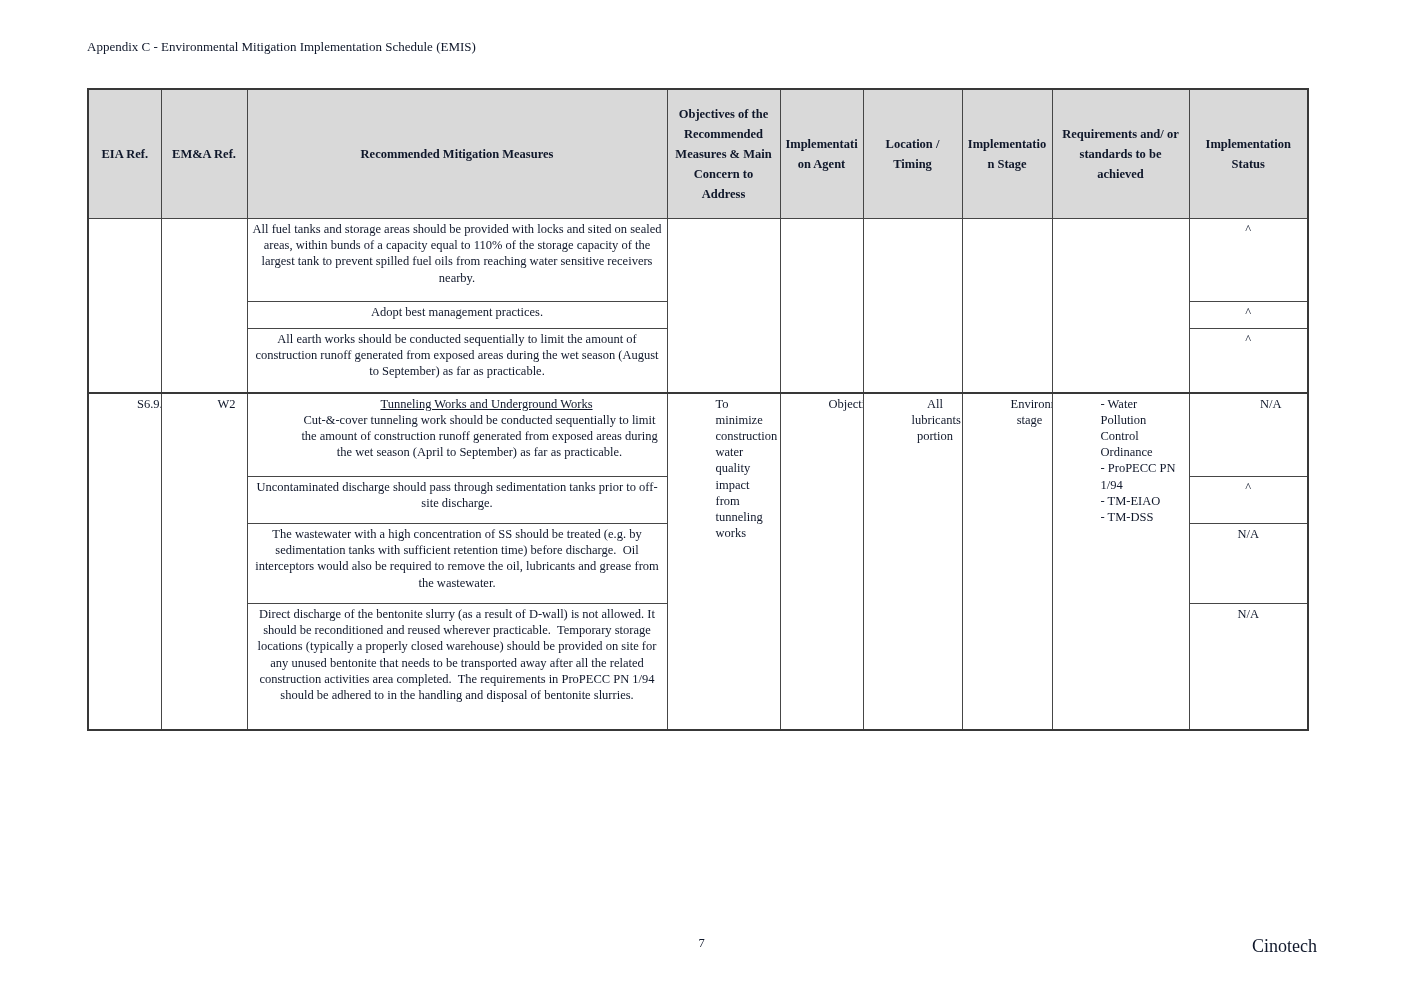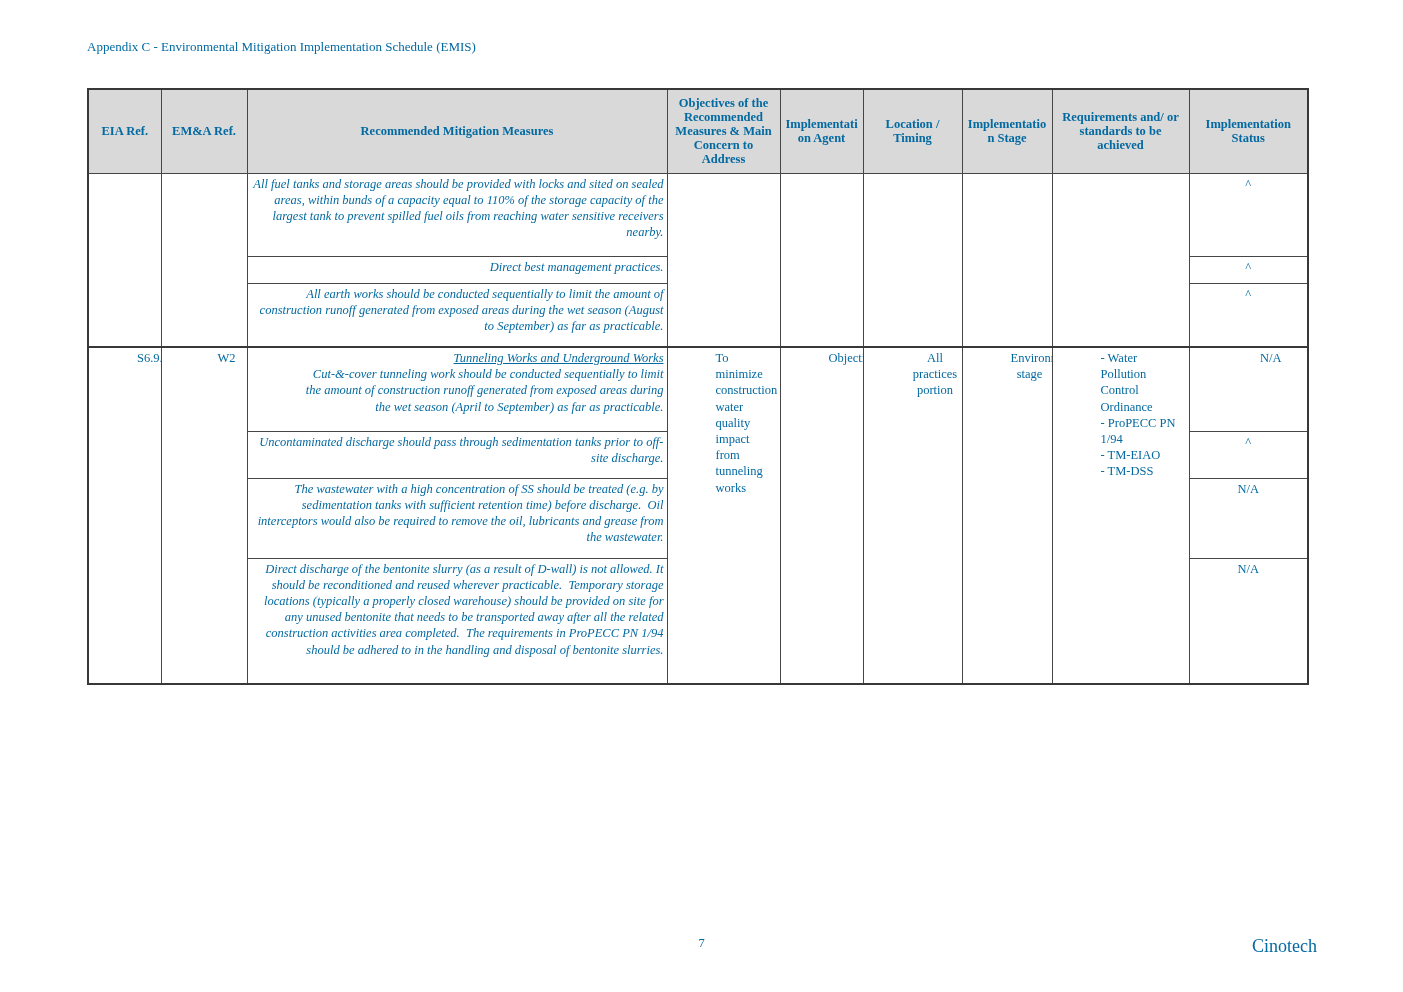--- a/index.html
+++ b/index.html
@@ -6,21 +6,21 @@
     margin: 0;
     padding: 0;
     background: #ffffff;
   }
   .page {
     position: relative;
     width: 1403px;
     height: 992px;
     background: #ffffff;
     font-family: "Liberation Serif", "DejaVu Serif", serif;
-    color: #0369a1;
+    color: #0f172a;
     overflow: hidden;
   }
   .doc-title {
     position: absolute;
     left: 87px;
     top: 39px;
     font-size: 13px;
     line-height: 16px;
     white-space: nowrap;
   }
@@ -41,34 +41,33 @@
     font-size: 12.5px;
     line-height: 16.2px;
     overflow: hidden;
   }
   table.emis thead th {
     background: #d9d9d9;
     font-weight: bold;
     text-align: center;
     vertical-align: middle;
     white-space: pre-line;
-    padding: 3px 1px;
-    line-height: 14px;
+    padding: 14px 1px;
+    line-height: 20px;
   }
   tr.group-start td {
     border-top: 2px solid #383838;
     padding-left: 48px;
   }
   td.center {
     text-align: center;
   }
   td.measure {
-    text-align: right;
+    text-align: center;
     white-space: pre-wrap;
-    font-style: italic;
   }
   .m-title {
     display: block;
     text-decoration: underline;
     margin-left: 14px;
   }
   td.obj {
     text-align: left;
   }
   td.req {
@@ -143,35 +142,35 @@
         <td class="center" rowspan="3"></td>
         <td class="measure">All fuel tanks and storage areas should be provided with locks and sited on sealed areas, within bunds of a capacity equal to 110% of the storage capacity of the largest tank to prevent spilled fuel oils from reaching water sensitive receivers nearby.</td>
         <td class="obj" rowspan="3"></td>
         <td class="center" rowspan="3"></td>
         <td class="center" rowspan="3"></td>
         <td class="center" rowspan="3"></td>
         <td class="req" rowspan="3"></td>
         <td class="status">^</td>
       </tr>
       <tr style="height:27px">
-        <td class="measure">Direct best management practices.</td>
+        <td class="measure">Adopt best management practices.</td>
         <td class="status">^</td>
       </tr>
       <tr style="height:64px">
         <td class="measure">All earth works should be conducted sequentially to limit the amount of construction runoff generated from exposed areas during the wet season (August to September) as far as practicable.</td>
         <td class="status">^</td>
       </tr>
 
       <tr class="group-start" style="height:84px">
         <td class="center" rowspan="4">S6.9.1.2</td>
         <td class="center" rowspan="4">W2</td>
         <td class="measure"><span class="m-title">Tunneling Works and Underground Works</span><span>Cut-&amp;-cover tunneling work should be conducted sequentially to limit the amount of construction runoff generated from exposed areas during the wet season (April to September) as far as practicable.</span></td>
         <td class="obj" rowspan="4">To minimize construction water quality impact from tunneling works</td>
         <td class="center" rowspan="4">Objectives</td>
-        <td class="center" rowspan="4">All practices portion</td>
+        <td class="center" rowspan="4">All lubricants portion</td>
         <td class="center" rowspan="4">Environmental stage</td>
         <td class="req" rowspan="4">- Water Pollution Control Ordinance
 - ProPECC PN 1/94
 - TM-EIAO
 - TM-DSS</td>
         <td class="status">N/A</td>
       </tr>
       <tr style="height:47px">
         <td class="measure">Uncontaminated discharge should pass through sedimentation tanks prior to off-site discharge.</td>
         <td class="status">^</td>

